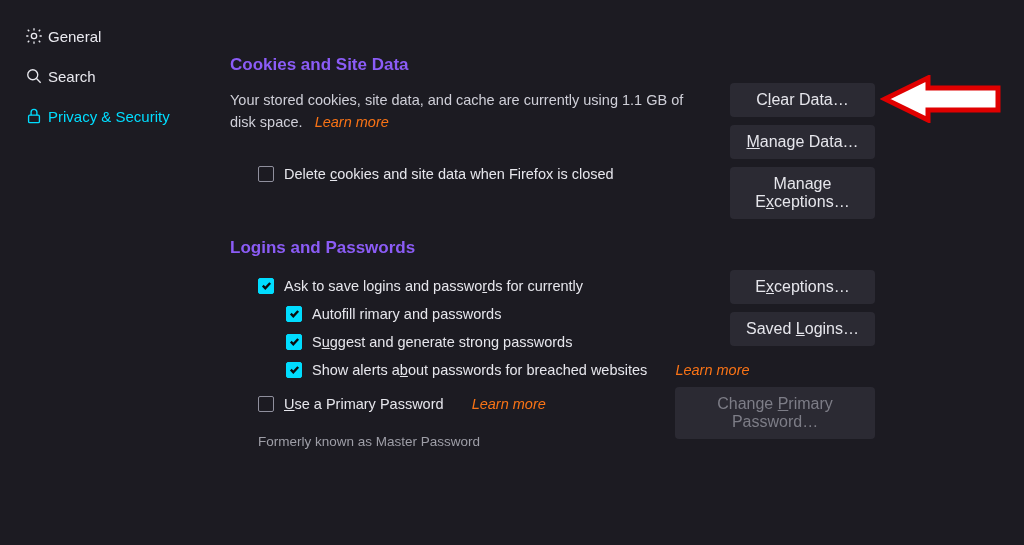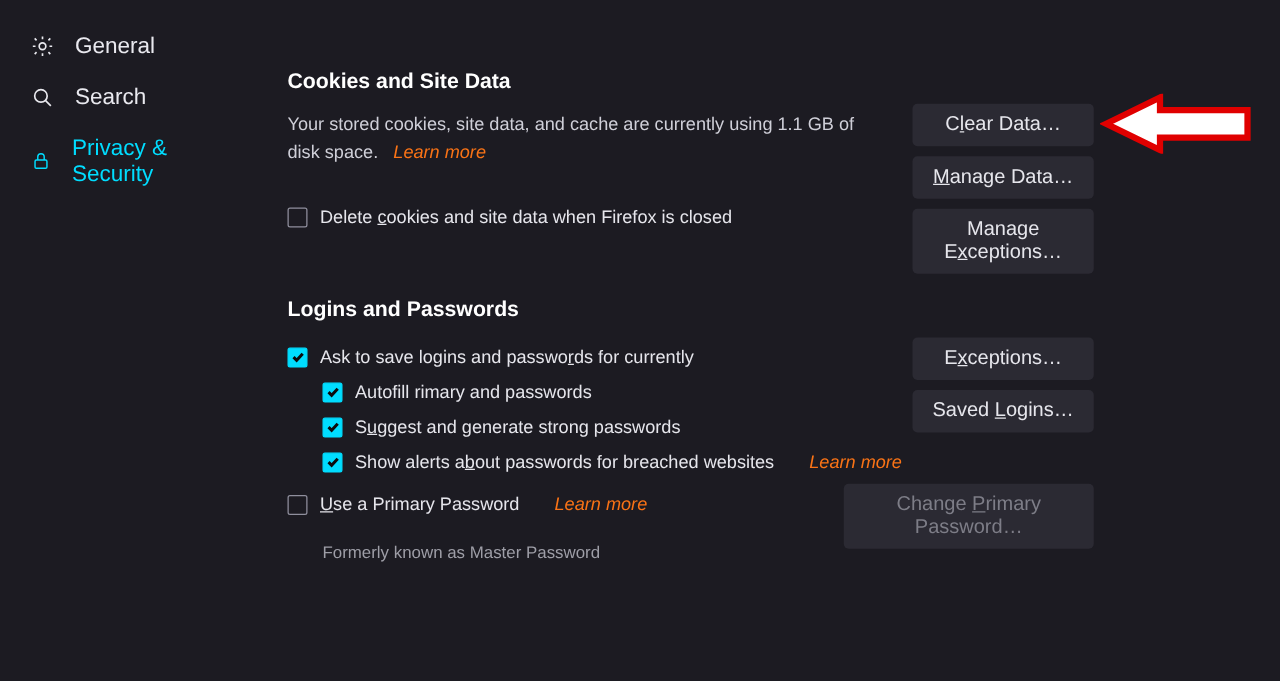--- a/index.html
+++ b/index.html
@@ -15,24 +15,24 @@
     }
     .sidebar {
       position: absolute;
       left: 0; top: 0;
       width: 200px;
       padding-top: 18px;
     }
     .nav-item {
       display: flex;
       align-items: center;
-      gap: 16px;
+      gap: 4px;
       padding: 8px 14px 8px 24px;
       cursor: pointer;
-      font-size: 18px;
+      font-size: 15px;
       color: #e9e9ef;
       margin-bottom: 4px;
     }
     .nav-item.active {
       color: #00ddff;
     }
     .nav-icon {
       width: 20px; height: 20px;
       display: inline-flex;
       align-items: center; justify-content: center;
@@ -41,21 +41,21 @@
 
     .main {
       position: absolute;
       left: 230px; top: 55px;
       width: 770px;
     }
     .section-title {
       font-size: 17px;
       font-weight: 600;
       margin-bottom: 14px;
-      color: #ffffff;
+      color: #8b5cf6;
     }
     .section {
       margin-bottom: 50px;
       position: relative;
     }
     .desc {
       color: #cfcfd8;
       line-height: 1.55;
       max-width: 460px;
     }
@@ -88,20 +88,21 @@
       cursor: default;
     }
     .btn .accesskey { text-decoration: underline; }
 
     .check-row {
       display: flex;
       align-items: center;
       gap: 10px;
       padding: 6px 0;
       color: #e6e6ec;
+      margin-left: 28px;
     }
     .check-row.indent { padding-left: 28px; }
     .checkbox {
       width: 16px; height: 16px;
       border: 1.4px solid #8f8f9d;
       border-radius: 2px;
       display: inline-flex;
       align-items: center; justify-content: center;
       flex-shrink: 0;
     }

